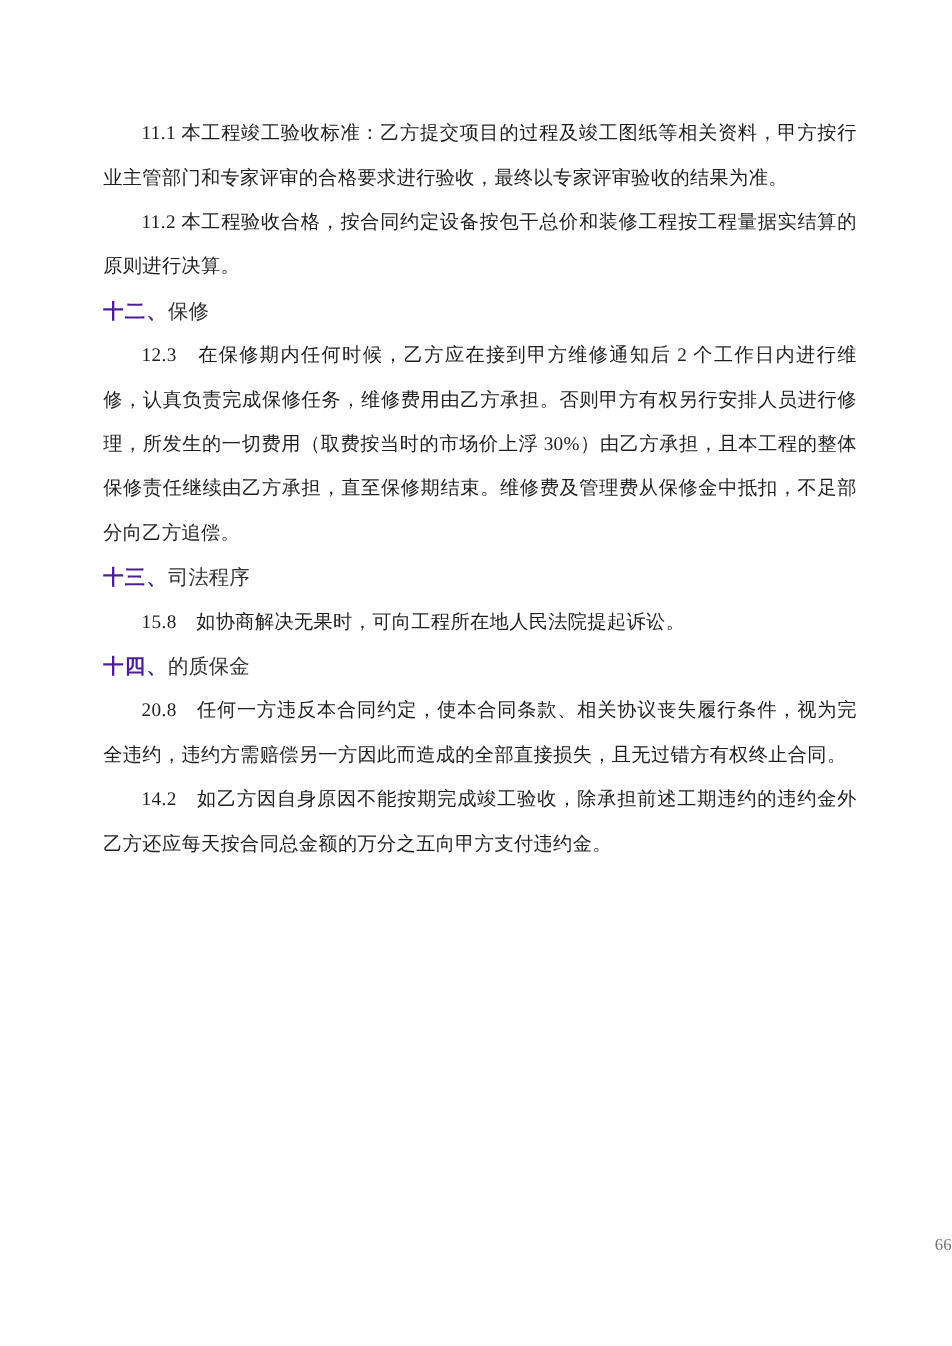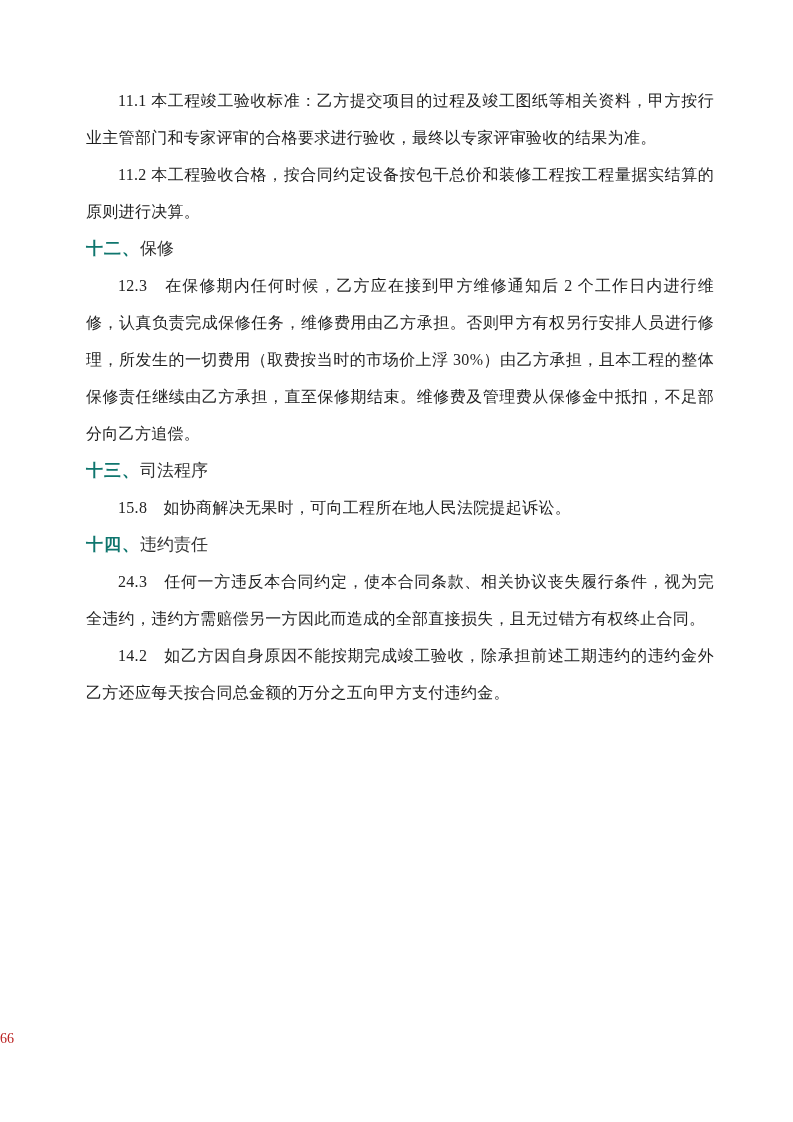--- a/index.html
+++ b/index.html
@@ -12,21 +12,21 @@
     width: 793px;
     height: 1122px;
     background: #ffffff;
     font-family: "Liberation Serif", "DejaVu Serif", serif;
     color: #1f1f1f;
     overflow: hidden;
   }
   .content {
     position: absolute;
     left: 86px;
-    top: 82px;
+    top: 93px;
     width: 628px;
   }
   .para {
     margin: 0;
     font-size: 16px;
     line-height: 37px;
     text-align: justify;
     text-align-last: left;
     text-indent: 32px;
     letter-spacing: 0.3px;
@@ -34,31 +34,31 @@
   }
   .heading {
     margin: 0;
     font-size: 17px;
     line-height: 37px;
     font-weight: normal;
     color: #333333;
   }
   .heading .num {
     font-weight: bold;
-    color: #0f766e;
+    color: #4c1d95;
     letter-spacing: 1px;
   }
   .page-footer {
     position: absolute;
     top: 1031px;
     left: 0;
     width: 100%;
-    text-align: left;
+    text-align: right;
     font-size: 14px;
-    color: #b91c1c;
+    color: #737373;
   }
 </style>
 </head>
 <body>
 
 <div class="page">
   <div class="content">
 
     <p class="para">11.1 本工程竣工验收标准：乙方提交项目的过程及竣工图纸等相关资料，甲方按行业主管部门和专家评审的合格要求进行验收，最终以专家评审验收的结果为准。</p>
 
@@ -68,22 +68,22 @@
 
 
 
     <p class="para">12.3　在保修期内任何时候，乙方应在接到甲方维修通知后 2 个工作日内进行维修，认真负责完成保修任务，维修费用由乙方承担。否则甲方有权另行安排人员进行修理，所发生的一切费用（取费按当时的市场价上浮 30%）由乙方承担，且本工程的整体保修责任继续由乙方承担，直至保修期结束。维修费及管理费从保修金中抵扣，不足部分向乙方追偿。</p>
 
     <h2 class="heading"><span class="num">十三、</span><span>司法程序</span></h2>
 
 
     <p class="para">15.8　如协商解决无果时，可向工程所在地人民法院提起诉讼。</p>
 
-    <h2 class="heading"><span class="num">十四、</span><span>违约责任</span></h2>
+    <h2 class="heading"><span class="num">十四、</span><span>的质保金</span></h2>
 
-    <p class="para">24.3　任何一方违反本合同约定，使本合同条款、相关协议丧失履行条件，视为完全违约，违约方需赔偿另一方因此而造成的全部直接损失，且无过错方有权终止合同。</p>
+    <p class="para">20.8　任何一方违反本合同约定，使本合同条款、相关协议丧失履行条件，视为完全违约，违约方需赔偿另一方因此而造成的全部直接损失，且无过错方有权终止合同。</p>
 
     <p class="para">14.2　如乙方因自身原因不能按期完成竣工验收，除承担前述工期违约的违约金外乙方还应每天按合同总金额的万分之五向甲方支付违约金。</p>
 
   </div>
 
   <div class="page-footer">66</div>
 </div>
 
 </body></html>

